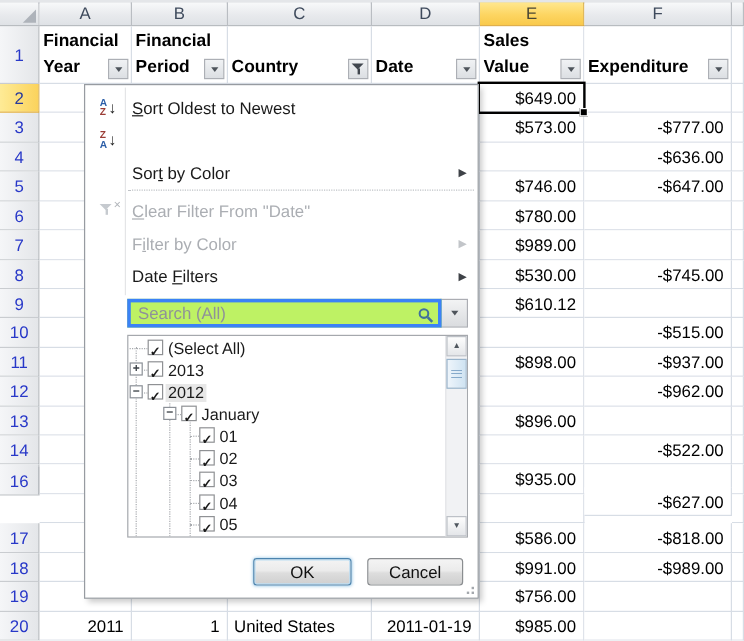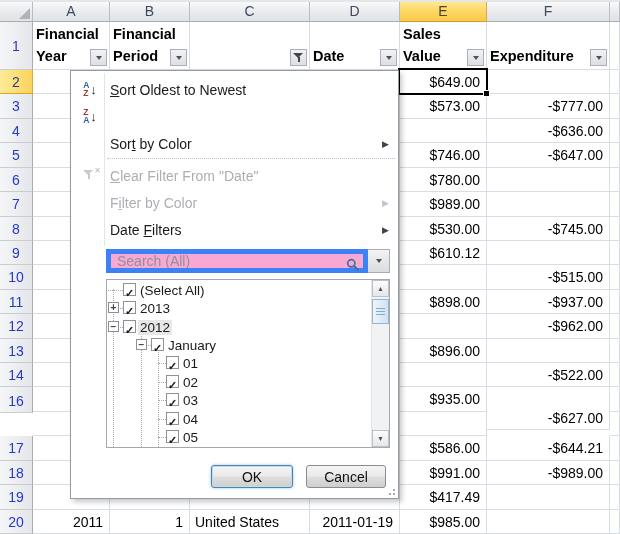--- a/index.html
+++ b/index.html
@@ -74,21 +74,21 @@
   .la{color:#2D5FA8;}.lz{color:#9B3D36;}
   .da{font-size:13px;line-height:13px;font-weight:bold;color:#1F1F1F;}
   .cfw{position:absolute;left:6px;width:24px;height:16px;}
   .cff{position:absolute;left:5px;top:2px;width:0;height:0;border:5.5px solid transparent;
     border-top:5px solid #C6CACF;border-bottom:0;}
   .cfs{position:absolute;left:9.5px;top:6px;width:2px;height:5px;background:#C6CACF;}
   .cfx{position:absolute;right:1px;top:-2px;font-size:8px;color:#B2B6BB;font-style:normal;}
 
   
   #searchrow{position:absolute;left:35px;top:178px;right:8px;height:24px;display:flex;}
-  #searchbox{flex:1;position:relative;border:5px solid #3b82f6;background:#f9a8d4;display:flex;align-items:flex-end;}
+  #searchbox{flex:1;position:relative;border:3px solid #3b82f6;background:#bef264;display:flex;align-items:flex-end;}
   .sinput{border:none;outline:none;width:100%;height:100%;padding:0 22px 0 6px;
     font-family:"Liberation Sans",sans-serif;font-size:14px;color:#444;background:transparent;box-sizing:border-box;}
   .sinput::placeholder{color:#8F9298;opacity:1;}
   .mag{position:absolute;right:3px;top:4px;}
   #sdrop{width:23px;margin-left:-1px;box-sizing:border-box;border:1px solid #ABADB3;
     background:linear-gradient(#F2F3F4,#DADCDF);display:flex;align-items:center;justify-content:center;}
 
   
   #treebox{position:absolute;left:35px;top:208px;right:8px;height:169px;box-sizing:border-box;
     border:1px solid #A5A8AD;background:#fff;overflow:hidden;}
@@ -176,20 +176,21 @@
         </span>
       </div>
       <div class="hdrcell" style="left:110px;width:80px">
         <div class="hline">Financial</div>
         <div class="hline">Period</div>
         <span class="fbtn">
           <span class="darrow"></span>
         </span>
       </div>
       <div class="hdrcell" style="left:190px;width:120px">
+        <div class="hline">Country</div>
         <span class="fbtn">
           <span class="funnel"></span>
         </span>
       </div>
       <div class="hdrcell" style="left:310px;width:90px">
         <div class="hline">Date</div>
         <span class="fbtn">
           <span class="darrow"></span>
         </span>
       </div>
@@ -312,34 +313,34 @@
       <div class="cell txt" style="left:190px;top:412px;width:120px;height:24px"></div>
       <div class="cell num" style="left:310px;top:412px;width:90px;height:24px"></div>
       <div class="cell num" style="left:400px;top:412px;width:87px;height:24px"></div>
       <div class="cell num" style="left:487px;top:406px;width:123px;height:24px">-$627.00</div>
       <div class="cell" style="left:610px;top:412px;width:10px;height:24px"></div>
       <div class="cell num" style="left:33px;top:436px;width:77px;height:25px"></div>
       <div class="cell num" style="left:110px;top:436px;width:80px;height:25px"></div>
       <div class="cell txt" style="left:190px;top:436px;width:120px;height:25px"></div>
       <div class="cell num" style="left:310px;top:436px;width:90px;height:25px"></div>
       <div class="cell num" style="left:400px;top:436px;width:87px;height:25px">$586.00</div>
-      <div class="cell num" style="left:487px;top:436px;width:123px;height:25px">-$644.21</div>
+      <div class="cell num" style="left:487px;top:436px;width:123px;height:25px">-$818.00</div>
       <div class="cell" style="left:610px;top:436px;width:10px;height:25px"></div>
       <div class="cell num" style="left:33px;top:461px;width:77px;height:24px"></div>
       <div class="cell num" style="left:110px;top:461px;width:80px;height:24px"></div>
       <div class="cell txt" style="left:190px;top:461px;width:120px;height:24px"></div>
       <div class="cell num" style="left:310px;top:461px;width:90px;height:24px"></div>
       <div class="cell num" style="left:400px;top:461px;width:87px;height:24px">$991.00</div>
       <div class="cell num" style="left:487px;top:461px;width:123px;height:24px">-$989.00</div>
       <div class="cell" style="left:610px;top:461px;width:10px;height:24px"></div>
       <div class="cell num" style="left:33px;top:485px;width:77px;height:25px"></div>
       <div class="cell num" style="left:110px;top:485px;width:80px;height:25px"></div>
       <div class="cell txt" style="left:190px;top:485px;width:120px;height:25px"></div>
       <div class="cell num" style="left:310px;top:485px;width:90px;height:25px"></div>
-      <div class="cell num" style="left:400px;top:485px;width:87px;height:25px">$417.49</div>
+      <div class="cell num" style="left:400px;top:485px;width:87px;height:25px">$756.00</div>
       <div class="cell num" style="left:487px;top:485px;width:123px;height:25px"></div>
       <div class="cell" style="left:610px;top:485px;width:10px;height:25px"></div>
       <div class="cell num" style="left:33px;top:510px;width:77px;height:24px">2011</div>
       <div class="cell num" style="left:110px;top:510px;width:80px;height:24px">1</div>
       <div class="cell txt" style="left:190px;top:510px;width:120px;height:24px">United States</div>
       <div class="cell num" style="left:310px;top:510px;width:90px;height:24px">2011-01-19</div>
       <div class="cell num" style="left:400px;top:510px;width:87px;height:24px">$985.00</div>
       <div class="cell num" style="left:487px;top:510px;width:123px;height:24px"></div>
       <div class="cell" style="left:610px;top:510px;width:10px;height:24px"></div>
     </div>

